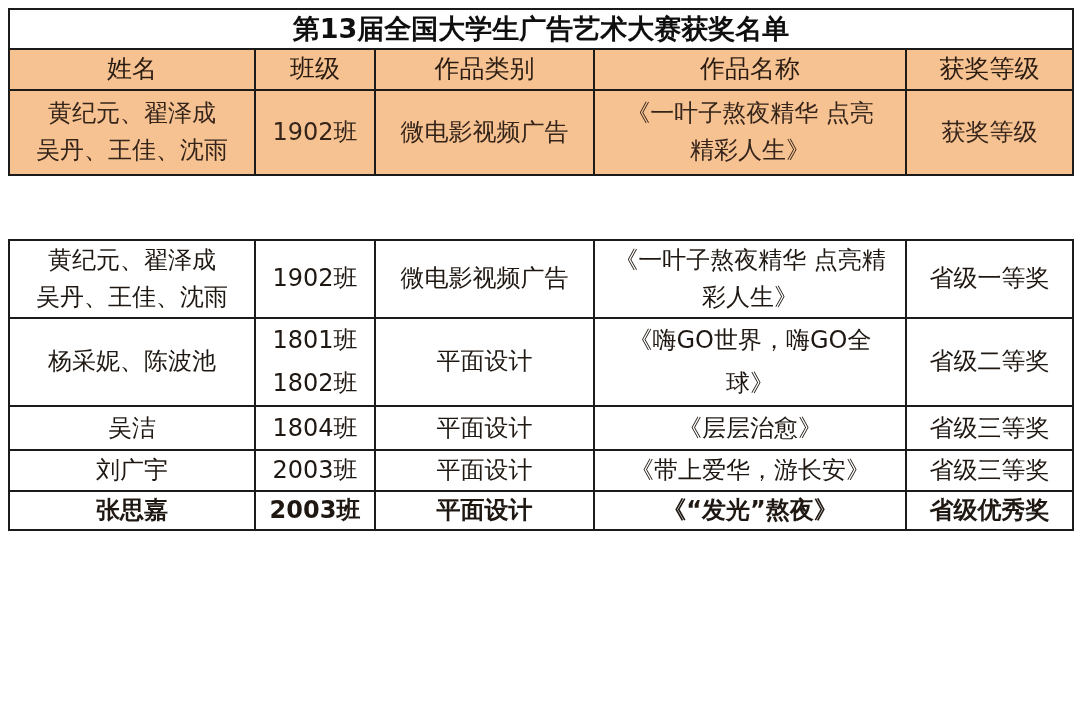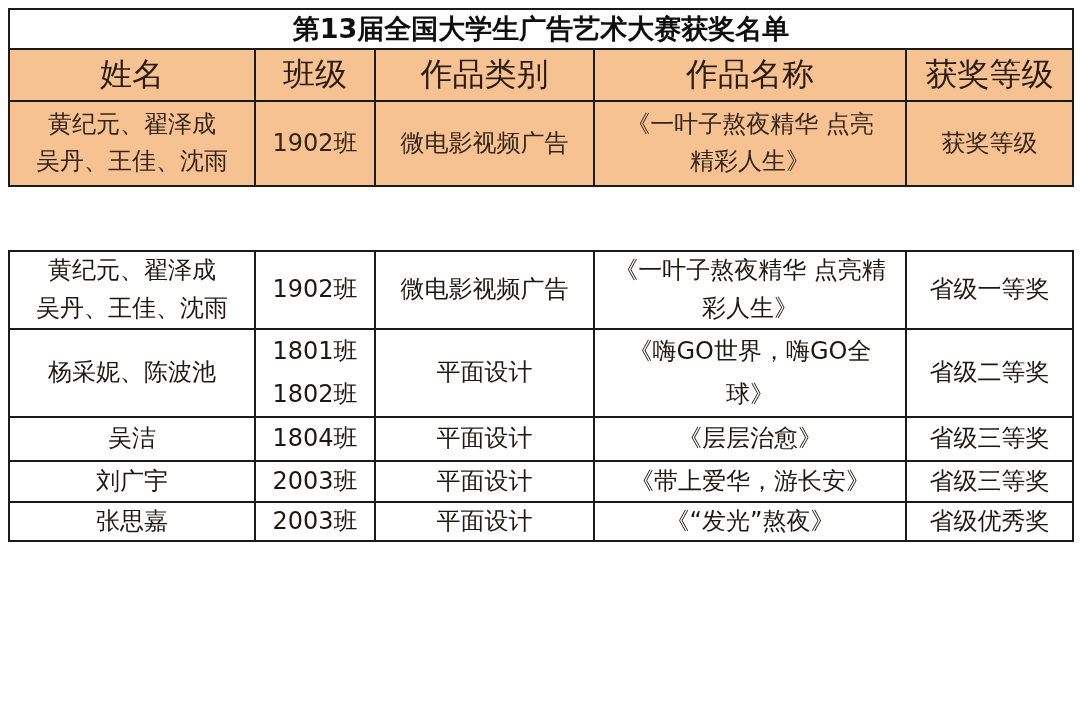--- a/index.html
+++ b/index.html
@@ -40,37 +40,37 @@
   }
   table.national td.title-cell {
     background: #ffffff;
     color: #0f0f0f;
     font-weight: bold;
     font-size: 27px;
     height: 38px;
     line-height: 1.2;
   }
   table.national tr.header-row td {
-    font-size: 32px;
+    font-size: 25px;
     height: 36px;
     color: #2a1c12;
   }
   table.national tr.data-row td { height: 83px; }
 
   
   table.provincial { margin-top: 63px; }
   table.provincial td { background: #ffffff; }
   tr.h78 td { height: 76px; }
   tr.h86 td { height: 84px; line-height: 1.8; }
   tr.h44 td { height: 42px; }
   tr.h92 td { height: 90px; line-height: 1.75; }
   tr.h41 td { height: 39px; }
   tr.h42 td { height: 40px; }
   tr.h39 td { height: 37px; }
-  tr.h37 td { height: 35px; }
+  tr.h37 td { height: 35px; font-weight: bold; }
 </style>
 </head>
 <body>
 
 <div class="page">
 
   <table class="award-table national">
     <colgroup>
       <col style="width:246px">
       <col style="width:120px">

